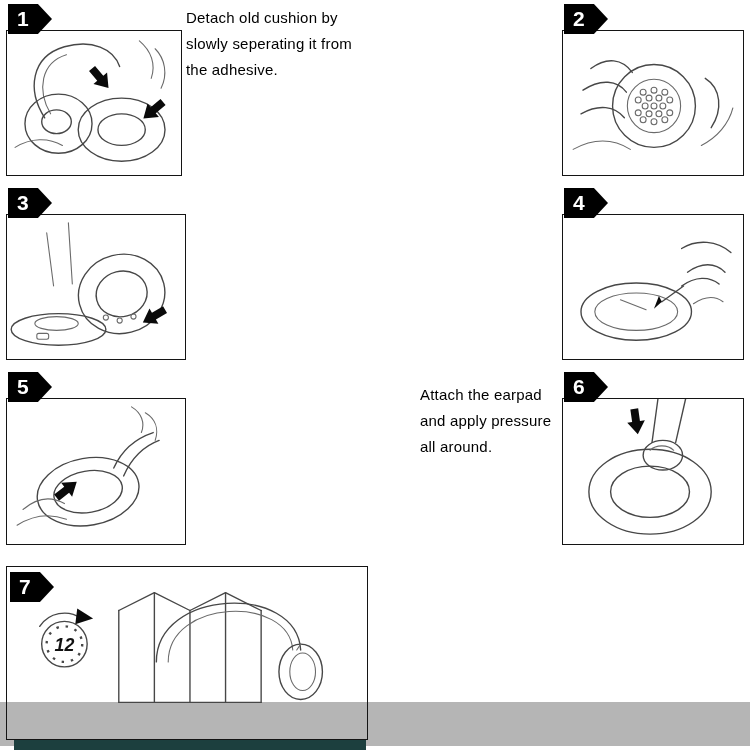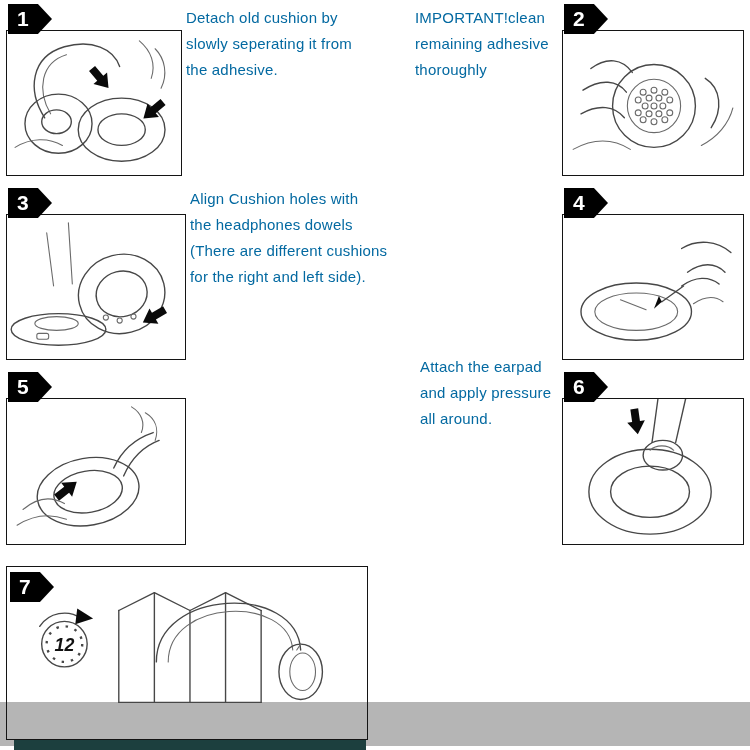--- a/index.html
+++ b/index.html
@@ -11,21 +11,21 @@
     position:absolute; width:44px; height:30px; background:#000;
     clip-path:polygon(0 0, 68% 0, 100% 50%, 68% 100%, 0 100%);
     color:#fff; font-weight:700; font-size:21px;
     display:flex; align-items:center; padding-left:9px; z-index:4;
   }
   .panel {
     position:absolute; border:1.5px solid #141414; background:transparent; z-index:2;
   }
   .panel svg { position:absolute; left:0; top:0; width:100%; height:100%; }
   .caption {
-    position:absolute; font-size:15px; line-height:26px; color:#0369a1;
+    position:absolute; font-size:15px; line-height:26px; color:#000000;
     white-space:pre-line; z-index:3; letter-spacing:0.2px;
   }
   .table-band { position:absolute; z-index:0; }
   .teal-bar  { position:absolute; z-index:1; }
 
   .ln { fill:none; stroke:#474747; stroke-width:1.4; stroke-linecap:round; stroke-linejoin:round; }
   .ln2 { fill:none; stroke:#6a6a6a; stroke-width:1.1; stroke-linecap:round; }
   .arr { fill:#0a0a0a; }
 </style>
 </head>
@@ -55,23 +55,20 @@
         </g>
       <g transform="translate(158,72) rotate(140)">
           <path class="arr" d="M0,-4 L13,-4 L13,-9 L26,0 L13,9 L13,4 L0,4 Z"></path>
         </g>
     </svg>
   </div>
   <div class="caption" style="left:186px;top:5px;width:230px">Detach old cushion by
 slowly seperating it from
 the adhesive.</div>
 
-  <div class="caption" style="left:415px;top:5px;width:160px">IMPORTANT!clean
-remaining adhesive
-thoroughly</div>
   <div class="badge" style="left:564px;top:4px">
     <span>2</span>
   </div>
   <div class="panel" style="left:562px;top:30px;width:182px;height:146px">
     <svg viewBox="0 0 182 146">
       <circle class="ln" cx="92" cy="76" r="42"></circle>
       <circle class="ln2" cx="92" cy="76" r="27"></circle>
       <g class="ln2">
         <circle cx="92" cy="76" r="3"></circle>
         <circle cx="83" cy="76" r="3"></circle>
@@ -115,24 +112,20 @@
         <ellipse class="ln" cx="116" cy="80" rx="26" ry="23"></ellipse>
       </g>
       <circle class="ln2" cx="100" cy="104" r="2.6"></circle>
       <circle class="ln2" cx="114" cy="107" r="2.6"></circle>
       <circle class="ln2" cx="128" cy="103" r="2.6"></circle>
       <g transform="translate(160,96) rotate(150)">
           <path class="arr" d="M0,-4 L13,-4 L13,-9 L26,0 L13,9 L13,4 L0,4 Z"></path>
         </g>
     </svg>
   </div>
-  <div class="caption" style="left:190px;top:186px;width:255px">Align Cushion holes with
-the headphones dowels
-(There are different cushions
-for the right and left side).</div>
 
   <div class="badge" style="left:564px;top:188px">
     <span>4</span>
   </div>
   <div class="panel" style="left:562px;top:214px;width:182px;height:146px">
     <svg viewBox="0 0 182 146">
       <ellipse class="ln" cx="74" cy="98" rx="56" ry="29"></ellipse>
       <ellipse class="ln2" cx="74" cy="98" rx="42" ry="19"></ellipse>
       <path class="ln2" d="M58,86 L84,96"></path>
       <path class="ln" d="M120,34 C136,24 156,26 170,38"></path>
@@ -158,21 +151,21 @@
       <path class="ln2" d="M140,14 C150,20 154,30 150,42"></path>
       <path class="ln2" d="M126,8 C136,14 140,24 136,34"></path>
       <path class="ln2" d="M16,112 C30,100 44,98 58,106"></path>
       <path class="ln2" d="M10,128 C26,118 44,116 60,122"></path>
       <g transform="translate(50,100) rotate(-38)">
           <path class="arr" d="M0,-4 L13,-4 L13,-9 L26,0 L13,9 L13,4 L0,4 Z"></path>
         </g>
     </svg>
   </div>
 
-  <div class="caption" style="left:420px;top:354px;width:165px">Attach the earpad
+  <div class="caption" style="left:420px;top:382px;width:165px">Attach the earpad
 and apply pressure
 all around.</div>
   <div class="badge" style="left:564px;top:372px">
     <span>6</span>
   </div>
   <div class="panel" style="left:562px;top:398px;width:182px;height:147px">
     <svg viewBox="0 0 182 147">
       <ellipse class="ln" cx="88" cy="94" rx="62" ry="43"></ellipse>
       <ellipse class="ln" cx="88" cy="94" rx="40" ry="26"></ellipse>
       <line class="ln" x1="96" y1="0" x2="90" y2="44"></line>

